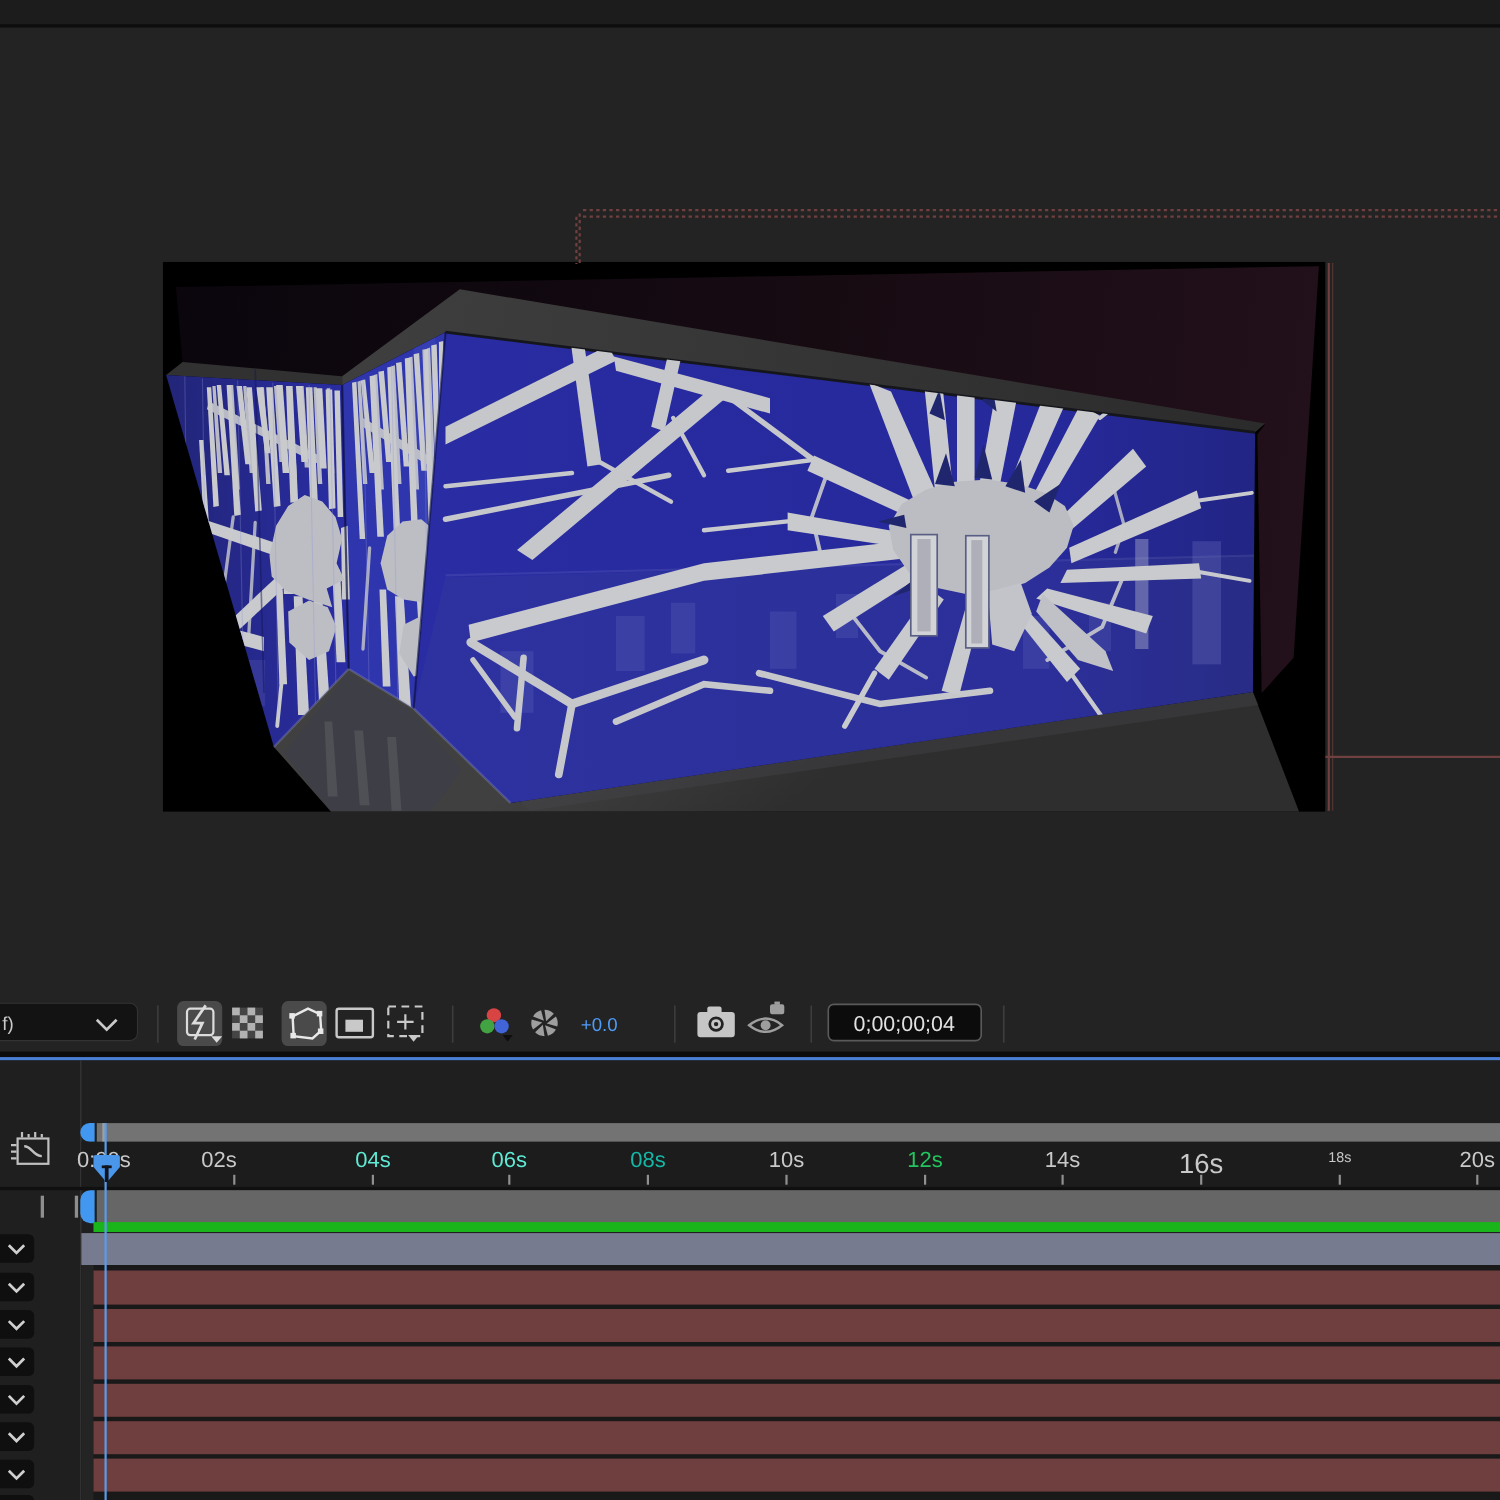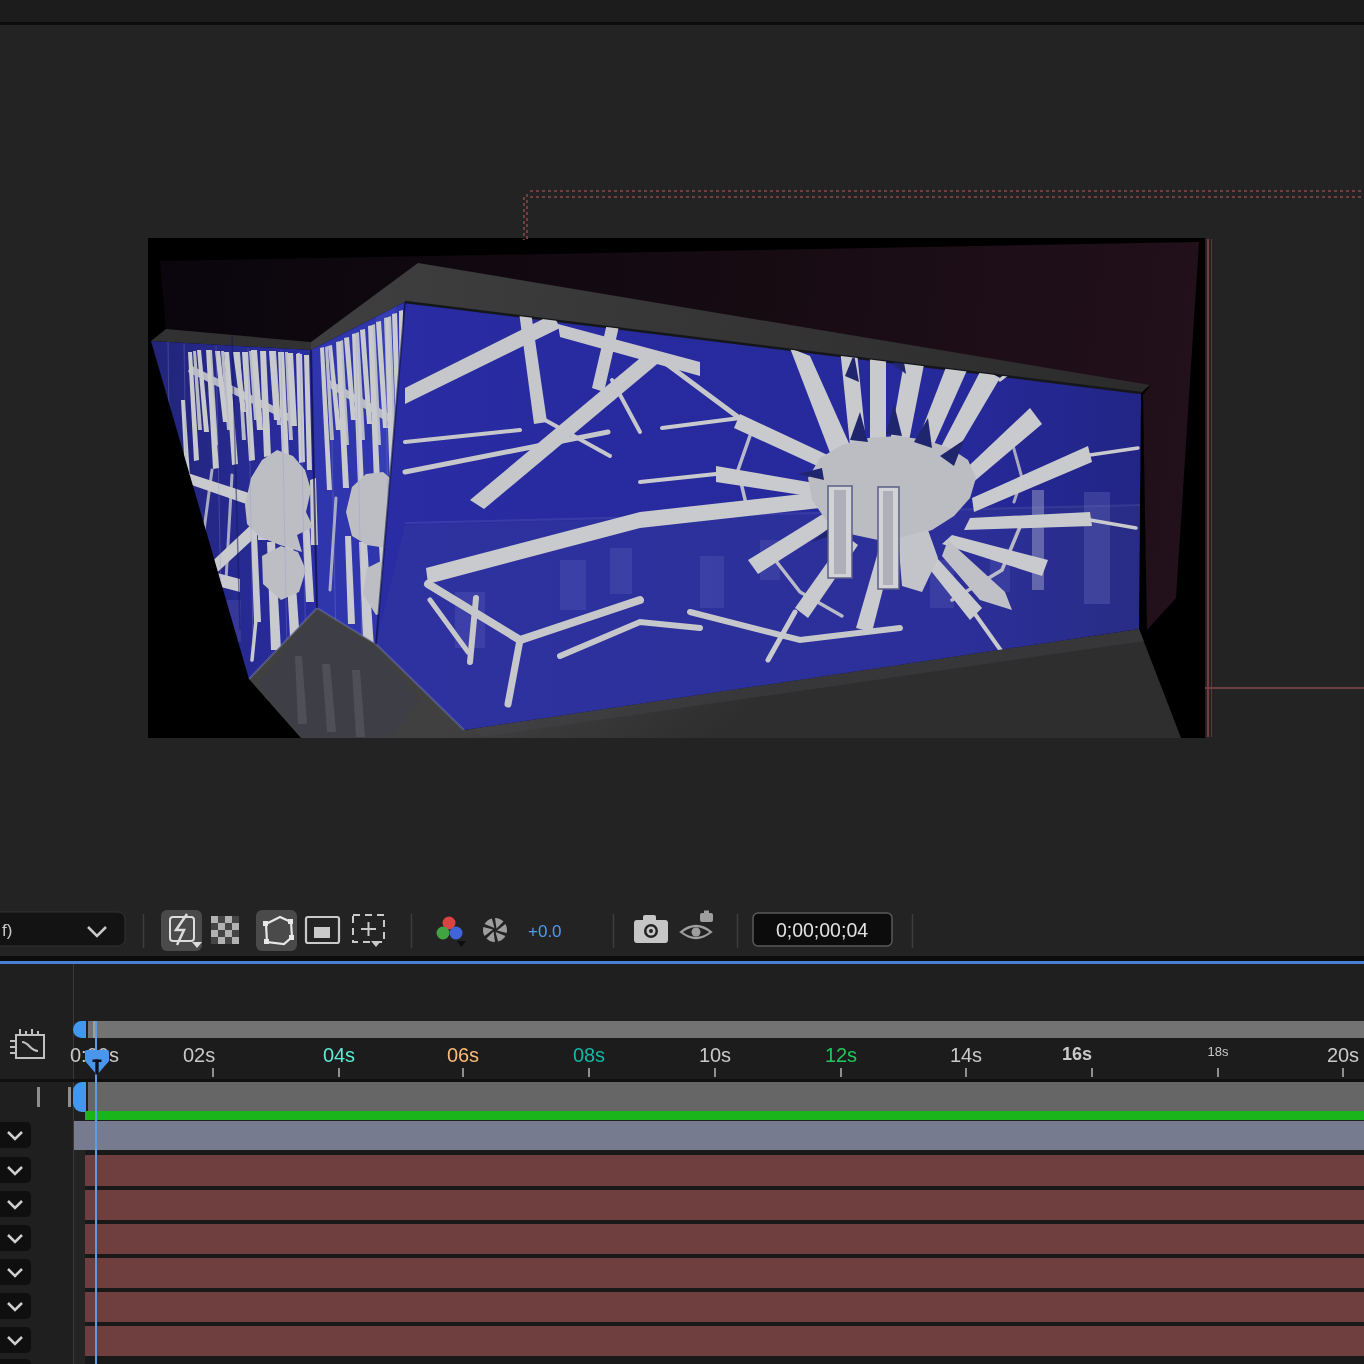--- a/index.html
+++ b/index.html
@@ -378,26 +378,26 @@
 </svg>
 
 <div class="abs" style="left:88px;top:57px;width:1276px;height:17px;background:#737373;"></div>
 <div class="abs" style="left:73px;top:57px;width:13px;height:17px;background:#4298f0;border-radius:9px 0 0 9px;"></div>
 <div class="abs" style="left:93px;top:57px;width:3px;height:17px;background:#9e9e9e;"></div>
 <div class="abs" style="left:74px;top:74px;width:1290px;height:41px;background:#1c1c1c;"></div>
 
 <div class="abs" style="left:70px;top:80px;font-size:20px;color:#c9c9c9;">0:00s</div>
 <div class="abs" style="left:183px;top:80px;width:60px;font-size:20px;color:#c9c9c9;">02s</div>
 <div class="abs" style="left:309px;top:80px;width:60px;text-align:center;font-size:20px;color:#5eead4;">04s</div>
-<div class="abs" style="left:433px;top:80px;width:60px;text-align:center;font-size:20px;color:#fdba74;">06s</div>
+<div class="abs" style="left:433px;top:80px;width:60px;text-align:center;font-size:20px;color:#5eead4;">06s</div>
 <div class="abs" style="left:559px;top:80px;width:60px;text-align:center;font-size:20px;color:#14b8a6;">08s</div>
 <div class="abs" style="left:685px;top:80px;width:60px;text-align:center;font-size:20px;color:#c9c9c9;">10s</div>
 <div class="abs" style="left:811px;top:80px;width:60px;text-align:center;font-size:20px;color:#22c55e;">12s</div>
 <div class="abs" style="left:936px;top:80px;width:60px;text-align:center;font-size:20px;color:#c9c9c9;">14s</div>
-<div class="abs" style="left:1062px;top:80px;width:60px;font-size:18px;color:#c9c9c9;font-weight:bold;">16s</div>
+<div class="abs" style="left:1062px;top:80px;width:60px;text-align:center;font-size:25px;color:#c9c9c9;">16s</div>
 <div class="abs" style="left:1188px;top:80px;width:60px;text-align:center;font-size:13px;color:#c9c9c9;">18s</div>
 <div class="abs" style="left:1313px;top:80px;width:60px;text-align:center;font-size:20px;color:#c9c9c9;">20s</div>
 
 <div class="abs" style="left:212px;top:104px;width:2px;height:9px;background:#909090;"></div>
 <div class="abs" style="left:338px;top:104px;width:2px;height:9px;background:#909090;"></div>
 <div class="abs" style="left:462px;top:104px;width:2px;height:9px;background:#909090;"></div>
 <div class="abs" style="left:588px;top:104px;width:2px;height:9px;background:#909090;"></div>
 <div class="abs" style="left:714px;top:104px;width:2px;height:9px;background:#909090;"></div>
 <div class="abs" style="left:840px;top:104px;width:2px;height:9px;background:#909090;"></div>
 <div class="abs" style="left:965px;top:104px;width:2px;height:9px;background:#909090;"></div>

